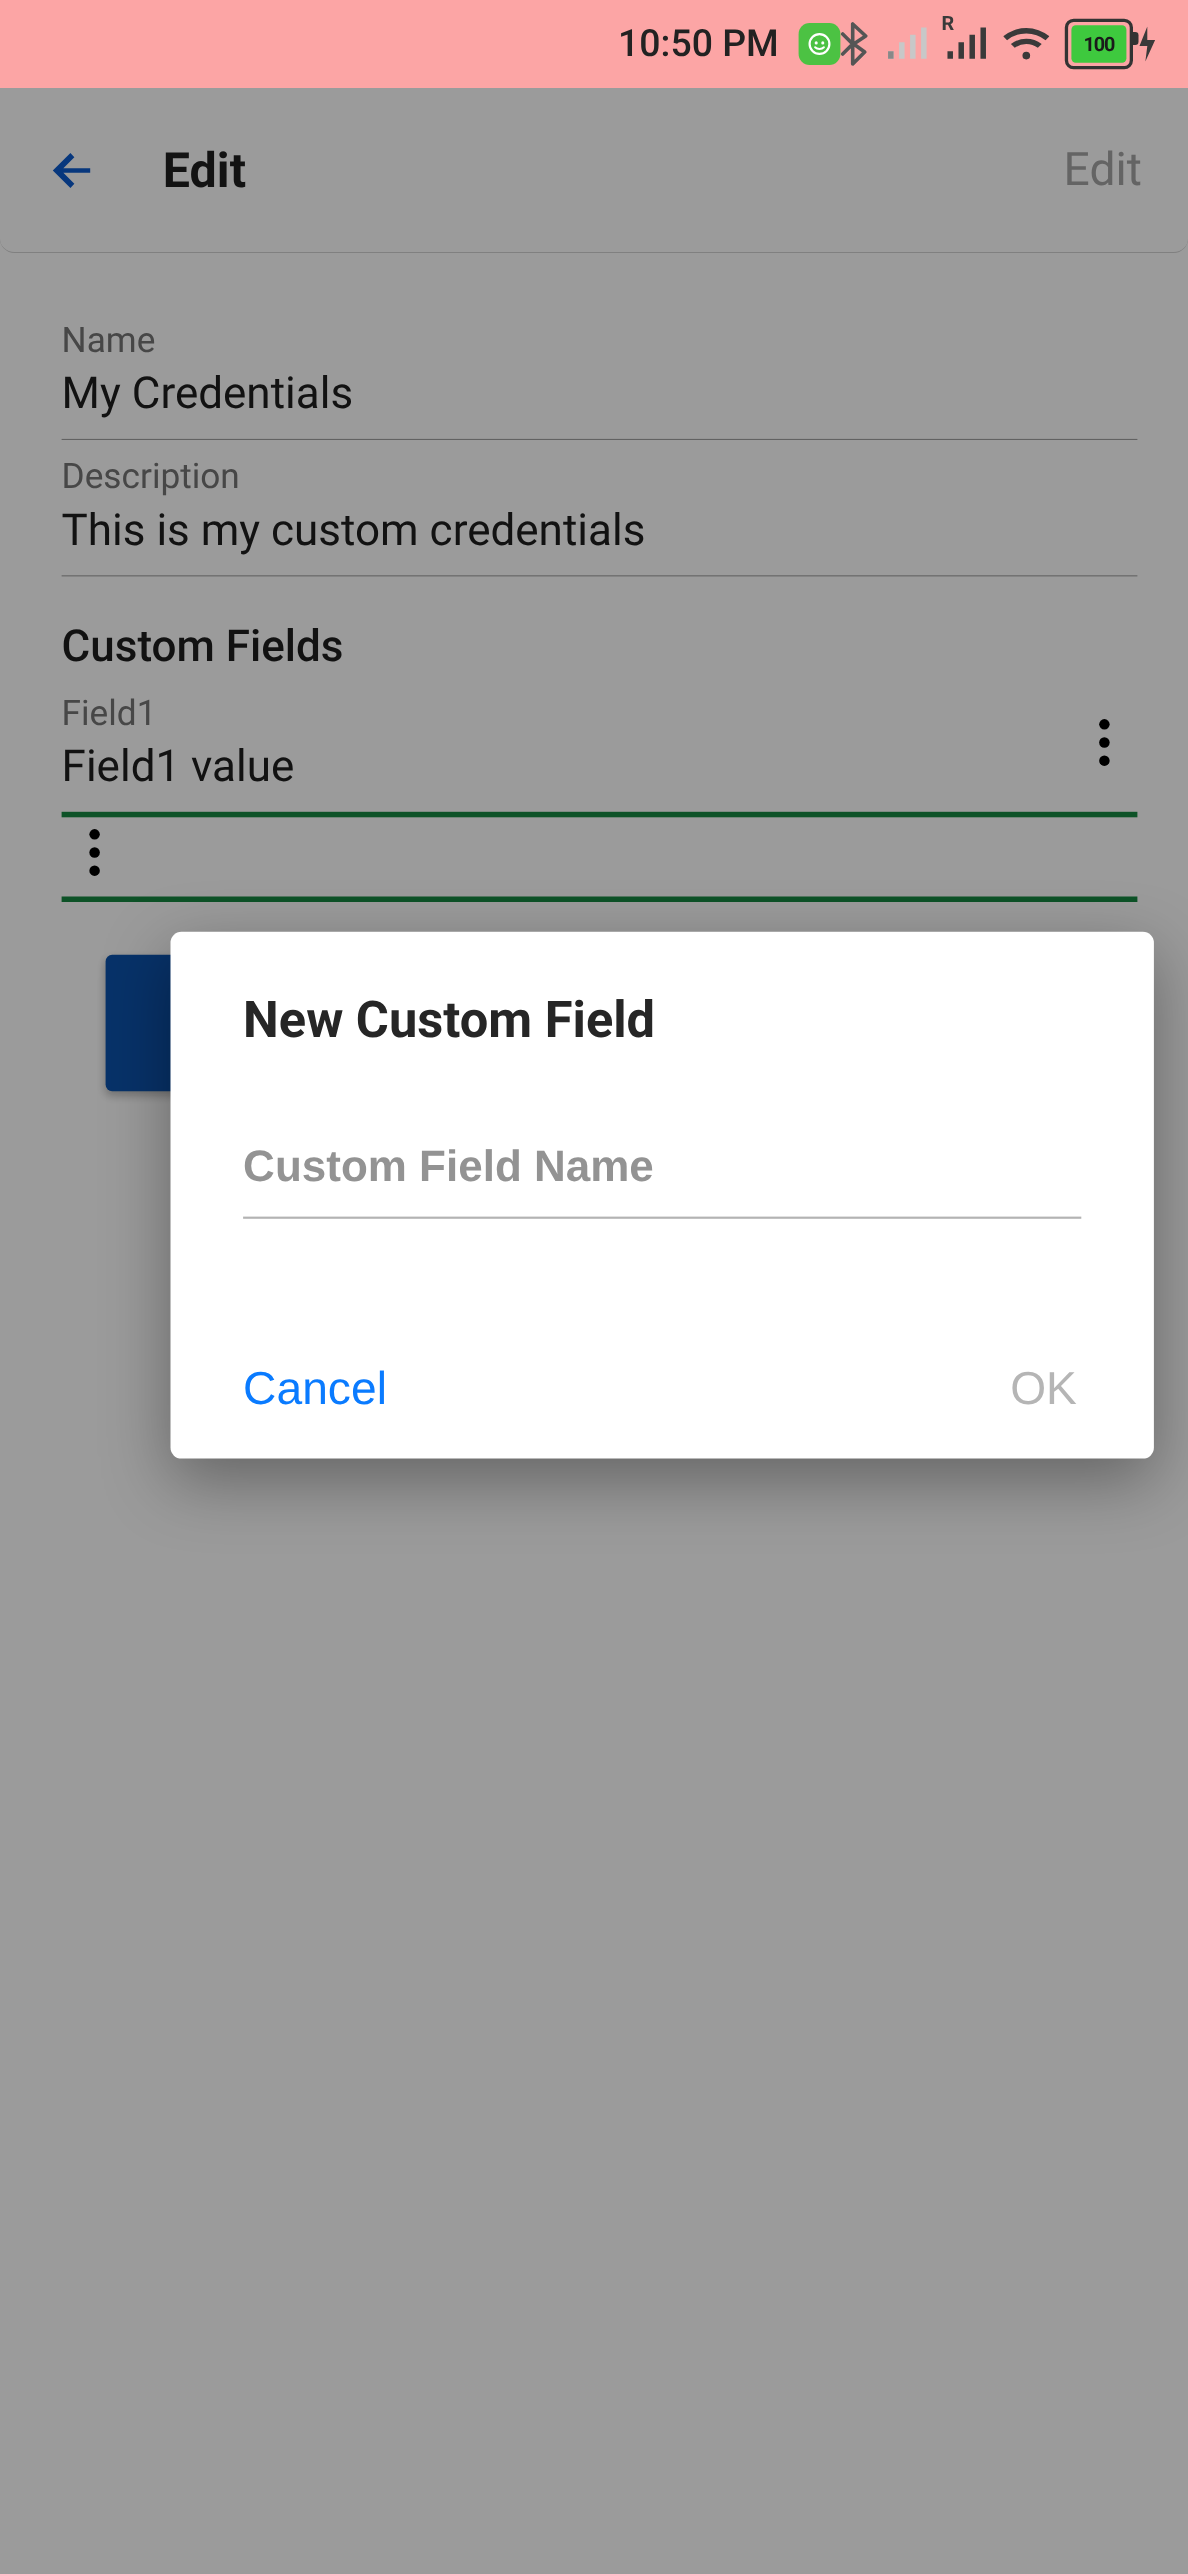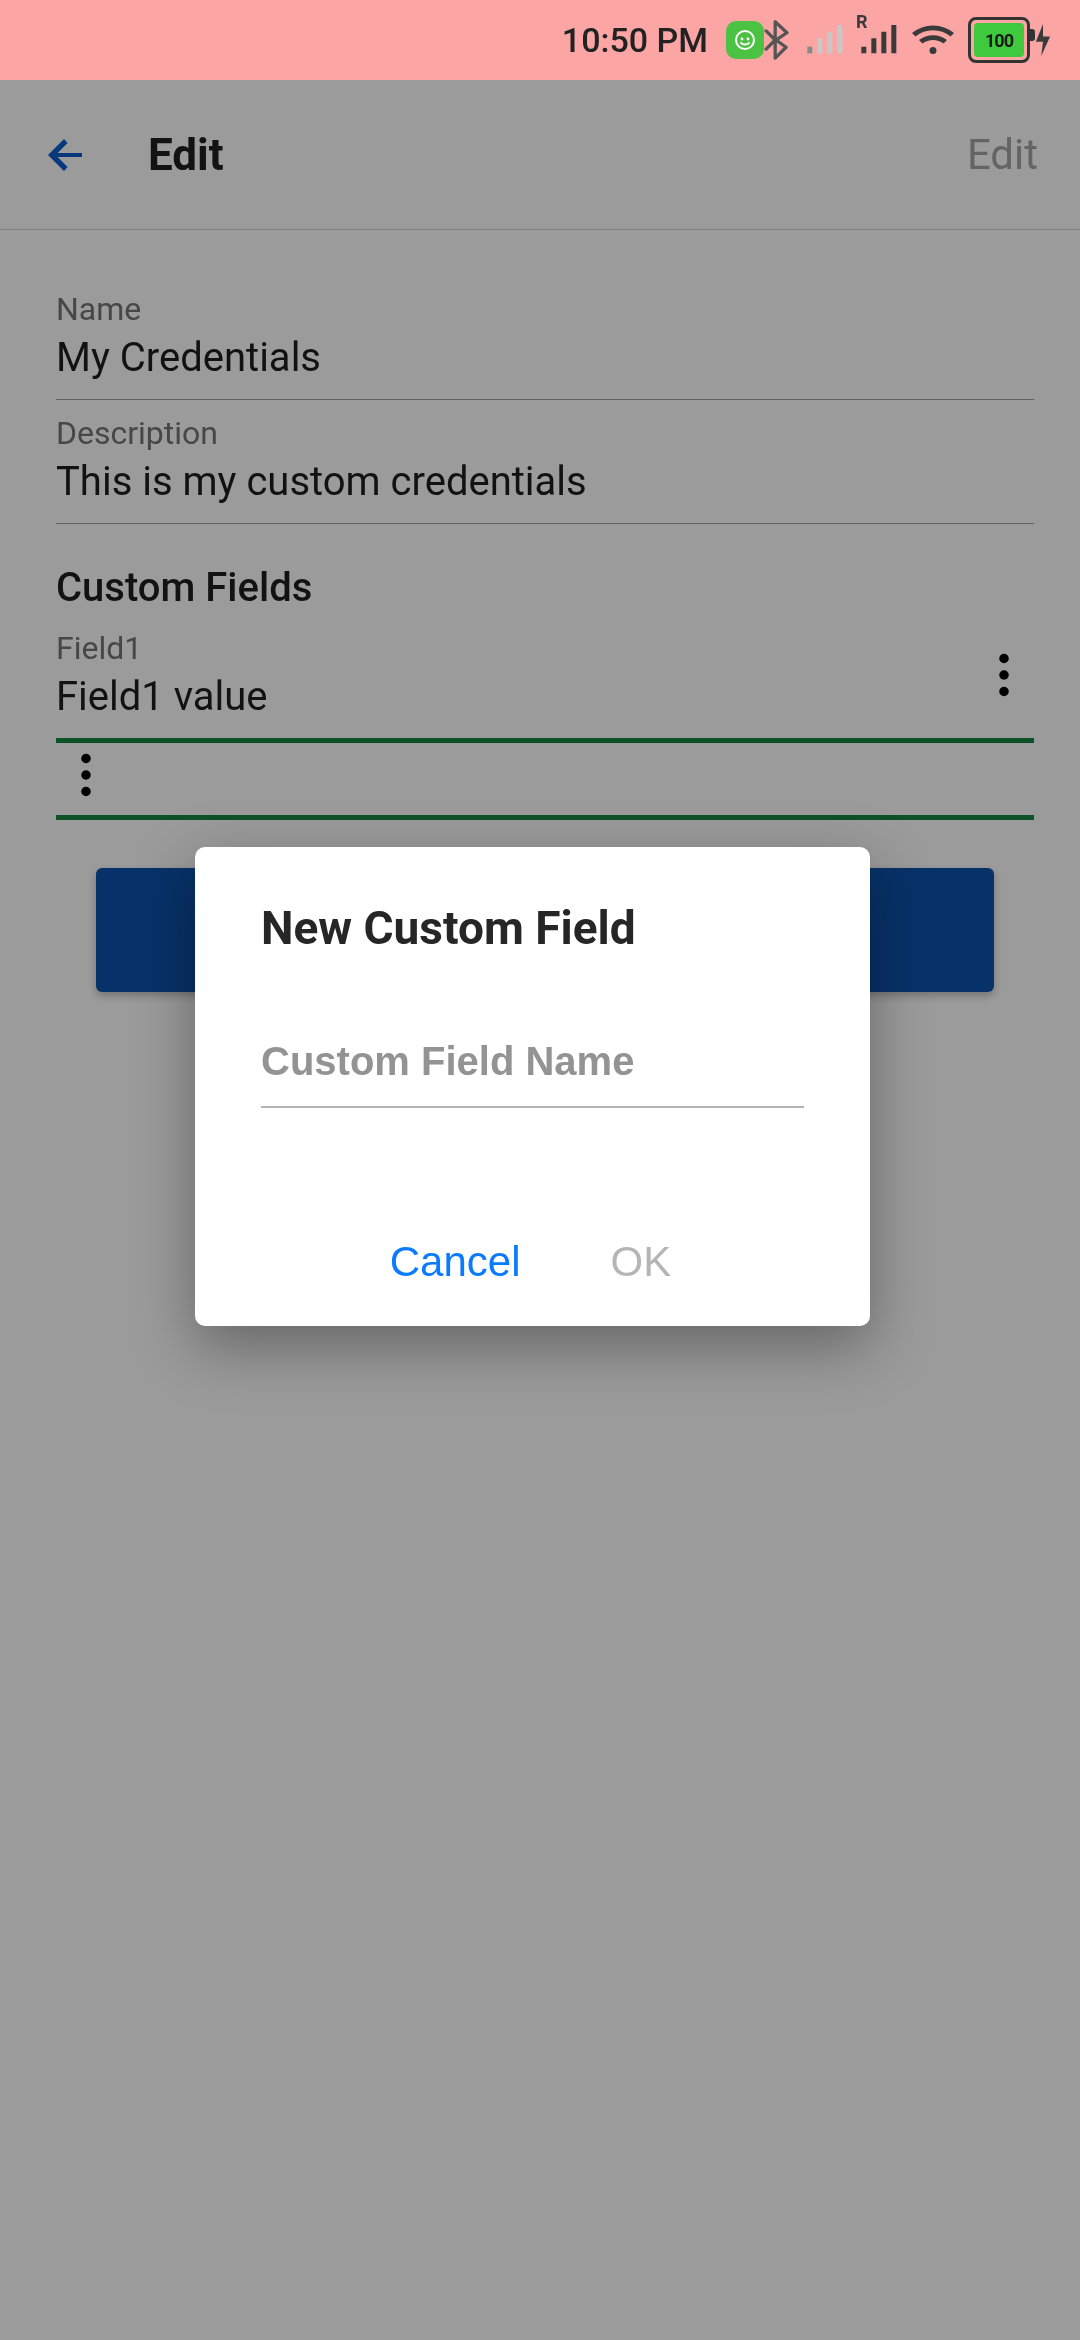--- a/index.html
+++ b/index.html
@@ -14,51 +14,51 @@
   .status-right svg { display:block; }
   .battery { display:flex; align-items:center; gap:4px; }
   .battery-shell { width:62px; height:46px; border:3px solid #333; border-radius:8px; position:relative; padding:3px; }
   .battery-shell::after { content:""; position:absolute; right:-8px; top:9px; width:5px; height:12px; background:#333; border-radius:0 3px 3px 0; }
   .battery-fill { width:100%; height:100%; background:#3ec93e; border-radius:4px; display:flex; align-items:center; justify-content:center; font-size:18px; font-weight:700; color:#1a1a1a; letter-spacing:-1px; }
 
   
   .app { position:relative; width:100%; height:calc(2340px - 80px); background:#f3f3f3; }
   .dim { position:absolute; inset:0; background:rgba(0,0,0,0.36); z-index:5; }
 
-  .appbar { height:150px; display:flex; align-items:center; padding:0 42px; gap:58px; border-bottom:1px solid #c8c8c8; }
+  .appbar { height:150px; display:flex; align-items:center; padding:0 42px; gap:58px; border-bottom:1px solid #c8c8c8;border-radius:13px; }
   .back-arrow { color:#0c57c4; }
   .appbar-title { font-size:44px; font-weight:700; color:#1e1e1e; flex:0 0 auto; }
   .appbar-spacer { flex:1; }
   .save-btn { font-size:42px; color:#9d9d9d; }
 
   .content { padding: 50px 46px 0; margin-left: 10px; }
   .field-group { border-bottom:1px solid #9a9a9a; padding: 10px 0 18px; margin-bottom: 4px; }
   .field-label { font-size:32px; color:#6f6f6f; margin-bottom:6px; }
   .field-value { font-size:40px; color:#1d1d1d; }
 
   .section-title { font-size:40px; color:#1d1d1d; font-weight:500; margin: 40px 0 8px; }
 
   .custom-row { display:flex; align-items:center; border-bottom:5px solid #15803d; padding: 10px 0 18px; }
   .custom-row .field-block { flex:1; }
   .dots { width:60px; display:flex; align-items:center; justify-content:center; color:#555; }
 
   .add-btn { margin: 48px 40px 0; height:124px; background:#0b4fa5; border-radius:6px; box-shadow:0 4px 8px rgba(0,0,0,.25); }
 
   
-  .dialog { position:absolute; z-index:10; left:155px; top:767px; width:675px; background:#fff; border-radius:10px; padding: 54px 66px 40px; box-shadow: 0 20px 60px rgba(0,0,0,.35); margin-left: 40px; }
+  .dialog { position:absolute; z-index:10; left:155px; top:767px; width:894px; background:#fff; border-radius:10px; padding: 54px 66px 40px; box-shadow: 0 20px 60px rgba(0,0,0,.35); }
   .dialog-title { font-size:46px; font-weight:700; color:#262626; margin-bottom: 78px; }
   .dialog-input { width:100%; border:none; border-bottom:2px solid #b3b3b3; font-size:40px; padding: 6px 0 22px; color:#222; outline:none; background:transparent;font-weight:bold; }
   .dialog-input::placeholder { color:#939393; }
 
   .secure-row { margin-top:48px; display:flex; align-items:center; justify-content:space-between; }
   .secure-label { font-size:40px; color:#262626; }
   .toggle { width:140px; height:78px; background:#e3e3e3; border-radius:40px; position:relative; cursor:pointer; }
   .toggle-knob { position:absolute; left:4px; top:4px; width:70px; height:70px; background:#fff; border-radius:50%; box-shadow:0 2px 5px rgba(0,0,0,.25); }
 
-  .dialog-actions { margin-top:130px; display:flex; justify-content:center; gap:90px; padding-right:4px; }
+  .dialog-actions { margin-top:130px; display:flex; justify-content:space-between; gap:90px; padding-right:4px; }
   .dlg-btn { font-size:42px; font-weight:500; background:none; border:none; cursor:pointer; }
   .dlg-cancel { color:#0a7bff; }
   .dlg-ok { color:#b5b5b5; }
 </style>
 </head>
 <body>
 
 <div class="status-bar">
   <div class="status-left">
     <span>10:50 PM</span>

